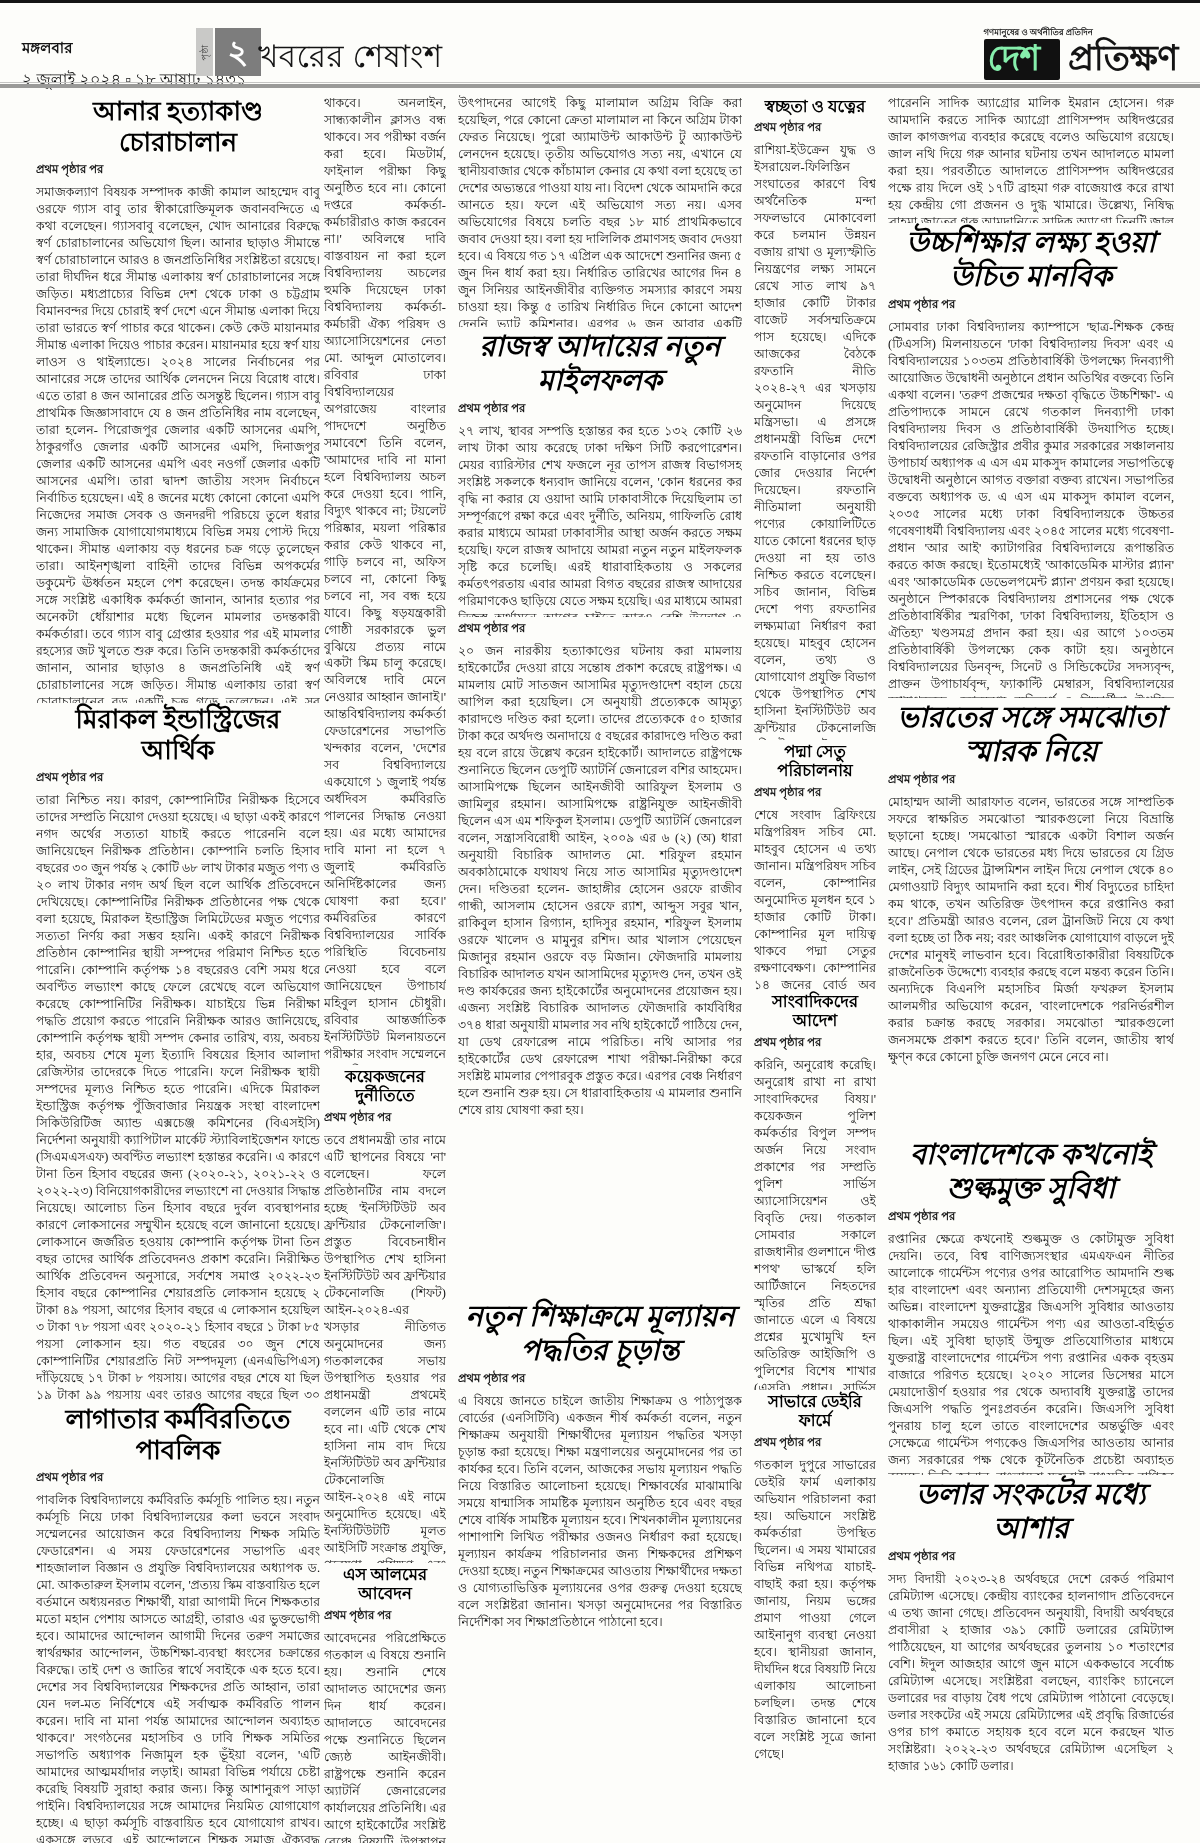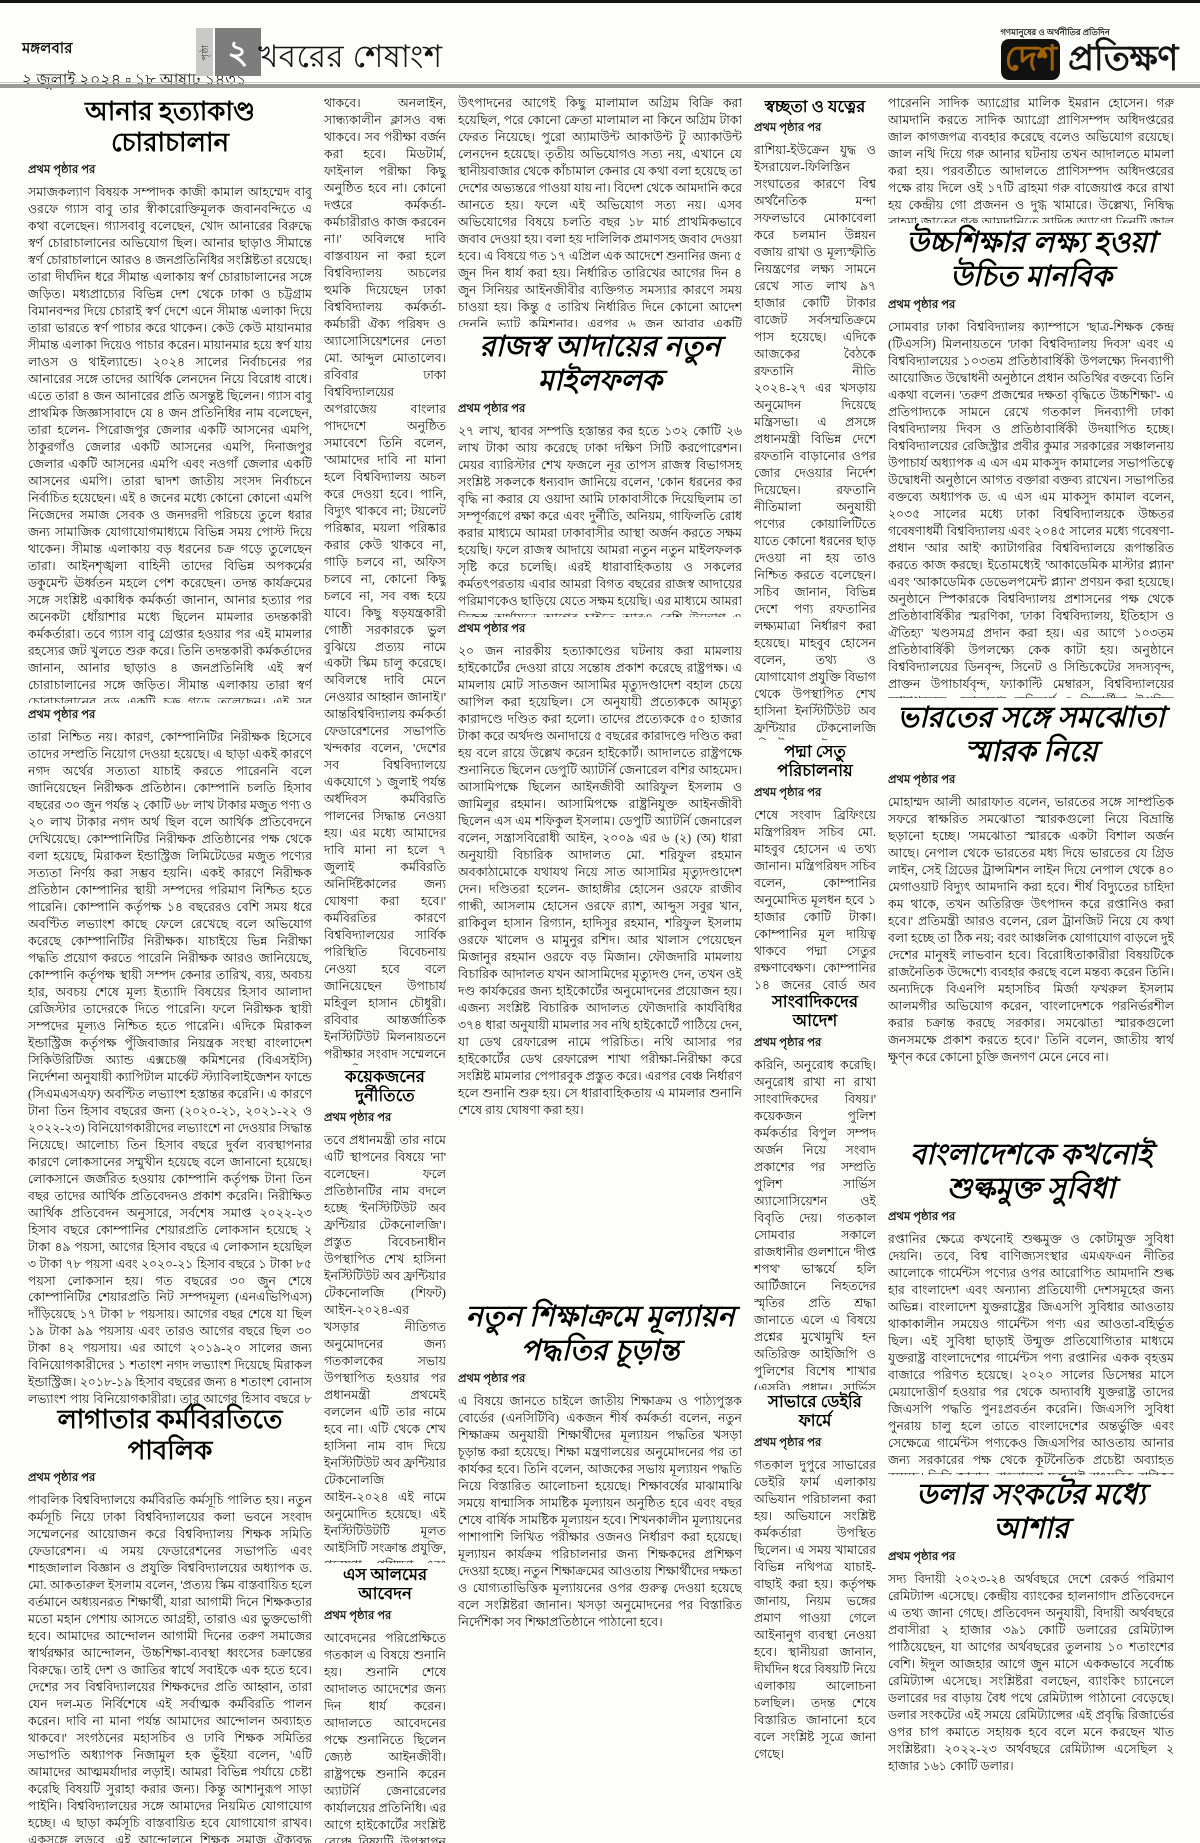--- a/index.html
+++ b/index.html
@@ -17,26 +17,26 @@
   .dateline{font-size:16px;margin-top:14px;white-space:nowrap;}
   .pagebadge{position:absolute;left:196px;top:2px;display:flex;height:48px;}
   .pagelabelbox{width:17px;background:#c9c9c7;display:flex;align-items:center;justify-content:center;}
   .pagelabel{writing-mode:vertical-rl;transform:rotate(180deg);font-size:9px;color:#333;letter-spacing:1px;}
   .pagenumbox{width:46px;background:#7d7d7d;display:flex;align-items:center;justify-content:center;margin-left:2px;}
   .pagenum{color:#fff;font-size:32px;font-weight:bold;line-height:1;}
   .sectiontitle{position:absolute;left:258px;top:6px;font-size:31px;font-weight:normal;letter-spacing:.5px;white-space:nowrap;}
   .logoblock{position:absolute;right:22px;top:0;}
   .tagline{font-size:8.5px;font-weight:bold;color:#222;margin-bottom:1px;}
   .papername{font-size:35px;font-weight:bold;line-height:1;white-space:nowrap;letter-spacing:-.5px;}
-  .papername .inv{background:#111;color:#a16207;padding:0 3px 2px 4px;border-radius:8px;}
+  .papername .inv{background:#111;color:#86efac;padding:0 20px 2px 4px;border-radius:2px;}
   .headrule{position:absolute;top:84px;left:0;width:100%;height:4px;background:#9a9a98;}
   .headrule:before{content:"";position:absolute;top:-2px;left:0;width:100%;height:1px;background:#c5c5c3;}
   
   .col{position:absolute;top:95px;height:1748px;overflow:hidden;}
-  #colA{left:28px;width:284px;}
+  #colA{left:36px;width:284px;}
   #colB{left:324px;width:122px;}
   #colC{left:458px;width:284px;}
   #colD{left:754px;width:122px;}
   #colE{left:888px;width:286px;}
   .art{overflow:hidden;padding-bottom:6px;}
   .art h2{margin:2px 0 0 0;text-align:center;font-weight:bold;color:#000;line-height:1.18;}
   .h-xl{font-size:26px;}
   .h-lg{font-size:29px;font-style:italic;}
   .h-sm{font-size:16.5px;}
   .cont{text-align:left;font-size:11.5px;font-weight:bold;margin:3px 0 4px 0;}
@@ -69,20 +69,21 @@
   </div>
   <div class="headrule"></div>
 
   <div id="colA" class="col">
     <section class="art" style="height:608px">
       <h2 class="h-xl">আনার হত্যাকাণ্ড চোরাচালান</h2>
       <div class="cont">প্রথম পৃষ্ঠার পর</div>
       <div class="body">সমাজকল্যাণ বিষয়ক সম্পাদক কাজী কামাল আহম্মেদ বাবু ওরফে গ্যাস বাবু তার স্বীকারোক্তিমূলক জবানবন্দিতে এ কথা বলেছেন। গ্যাসবাবু বলেছেন, খোদ আনারের বিরুদ্ধে স্বর্ণ চোরাচালানের অভিযোগ ছিল। আনার ছাড়াও সীমান্তে স্বর্ণ চোরাচালানে আরও ৪ জনপ্রতিনিধির সংশ্লিষ্টতা রয়েছে। তারা দীর্ঘদিন ধরে সীমান্ত এলাকায় স্বর্ণ চোরাচালানের সঙ্গে জড়িত। মধ্যপ্রাচ্যের বিভিন্ন দেশ থেকে ঢাকা ও চট্টগ্রাম বিমানবন্দর দিয়ে চোরাই স্বর্ণ দেশে এনে সীমান্ত এলাকা দিয়ে তারা ভারতে স্বর্ণ পাচার করে থাকেন। কেউ কেউ মায়ানমার সীমান্ত এলাকা দিয়েও পাচার করেন। মায়ানমার হয়ে স্বর্ণ যায় লাওস ও থাইল্যান্ডে। ২০২৪ সালের নির্বাচনের পর আনারের সঙ্গে তাদের আর্থিক লেনদেন নিয়ে বিরোধ বাধে। এতে তারা ৪ জন আনারের প্রতি অসন্তুষ্ট ছিলেন। গ্যাস বাবু প্রাথমিক জিজ্ঞাসাবাদে যে ৪ জন প্রতিনিধির নাম বলেছেন, তারা হলেন- পিরোজপুর জেলার একটি আসনের এমপি, ঠাকুরগাঁও জেলার একটি আসনের এমপি, দিনাজপুর জেলার একটি আসনের এমপি এবং নওগাঁ জেলার একটি আসনের এমপি। তারা দ্বাদশ জাতীয় সংসদ নির্বাচনে নির্বাচিত হয়েছেন। এই ৪ জনের মধ্যে কোনো কোনো এমপি নিজেদের সমাজ সেবক ও জনদরদী পরিচয়ে তুলে ধরার জন্য সামাজিক যোগাযোগমাধ্যমে বিভিন্ন সময় পোস্ট দিয়ে থাকেন। সীমান্ত এলাকায় বড় ধরনের চক্র গড়ে তুলেছেন তারা। আইনশৃঙ্খলা বাহিনী তাদের বিভিন্ন অপকর্মের ডকুমেন্ট ঊর্ধ্বতন মহলে পেশ করেছেন। তদন্ত কার্যক্রমের সঙ্গে সংশ্লিষ্ট একাধিক কর্মকর্তা জানান, আনার হত্যার পর অনেকটা ধোঁয়াশার মধ্যে ছিলেন মামলার তদন্তকারী কর্মকর্তারা। তবে গ্যাস বাবু গ্রেপ্তার হওয়ার পর এই মামলার রহস্যের জট খুলতে শুরু করে। তিনি তদন্তকারী কর্মকর্তাদের জানান, আনার ছাড়াও ৪ জনপ্রতিনিধি এই স্বর্ণ চোরাচালানের সঙ্গে জড়িত। সীমান্ত এলাকায় তারা স্বর্ণ চোরাচালানের বড় একটি চক্র গড়ে তুলেছেন। এই সব জনপ্রতিনিধি জেলাতে অবস্থান করাকালীন সীমান্ত এলাকাগুলোতে যান। সেখানে গণ-সংযোগের কথা বলে তাদের যে প্রাইভেট বাহিনী রয়েছে, তাদের সঙ্গে চোরাচালানের লেনদেনের হিসাব করে থাকেন। সূত্র জানায়, অনেকটা কাট-আউট পদ্ধতিতে তারা এই চোরাকারবারে লিপ্ত আছেন। একজনের হাত দিয়ে অন্যজনের হাতে স্বর্ণ প্রদান ও টাকা লেনদেন করে থাকেন তারা। যারা সীমান্ত এলাকায় চোরাই স্বর্ণ নিয়ে ধরা পড়েছেন, তারা আইনশৃঙ্খলা বাহিনীর হাতে ধরা পড়ার পর এইসব গডফাদারের নাম বলে দেওয়ায় এদের নাম জানতে পেরেছে আইনশৃঙ্খলা বাহিনী। তবে তারা ভিআইপি হওয়ায় ছাড় পেয়েছেন। এই স্বর্ণ চোরাকারবারি করে এই ৪ সংসদ সদস্য বিপুল পরিমাণের অবৈধ সম্পদ গড়ে তুলেছেন। সূত্র জানায়, গ্যাস বাবু প্রাথমিক জিজ্ঞাসাবাদে বলেছেন, এই চক্রটি শুধু স্বর্ণ চোরাচালানই নয়, হুন্ডি ব্যবসার সঙ্গেও জড়িত। এতে সীমান্তের ওপারে বড় চক্র গড়ে উঠেছে। এই কারণে এই ৪ জনপ্রতিনিধির ভারতে ঘন ঘন যাতায়াত আছে। কেউ মাসে দুইবারও ভারতে গেছেন। এই কারবারে প্রত্যেক মাসে তারা ৫ থেকে ৬ কোটি টাকা অবৈধ পন্থায় আয় করে থাকেন। সূত্র জানায়, এই চার সংসদ সদস্যের সঙ্গে আনারের ঘনিষ্ঠতা ছিল। চোরাচালানে কোনো সমস্যা হলে তারা আনারের সঙ্গে যোগাযোগ রক্ষা করতেন। সূত্র জানায়, সীমান্তে স্বর্ণ পাচারের যে সব রুট রয়েছে, তার মধ্যে দক্ষিণ-পশ্চিমাঞ্চলের কয়েকটি জেলা রয়েছে। এগুলোর সীমান্ত এলাকায় লোকজনের যাতায়াত বেশি হওয়ার কারণে স্বর্ণ পাচার বেশি হয়ে থাকে। সেই সুযোগকে কাজে লাগাচ্ছেন এই ৪ জনপ্রতিনিধি। এরা মাফিয়া জগতে হোয়াইট গোল্ড ক্রিমিনাল নামে পরিচিত। আনার হত্যার ঘটনায় ৭ জনকে গ্রেপ্তার করা হয়। এর মধ্যে গত ৬ জুন রাতে ঝিনাইদহ শহরের আদর্শপাড়া থেকে ঝিনাইদহ জেলা আওয়ামী লীগের ত্রাণ ও সমাজকল্যাণ সম্পাদক কাজী কামাল আহম্মেদ বাবু ওরফে গ্যাস বাবুকে আটক করে ডিএমপির ডিবি পুলিশের একটি দল। ৯ জুন তাকে সাত দিনের রিমান্ডের আদেশ দেন আদালত। গতকাল আদালতে স্বেচ্ছায় স্বীকারোক্তিমূলক জবানবন্দি দেন বাবু। তিনি পুলিশকে সব তথ্য বিস্তারিতভাবে দিয়েছেন।</div>
     </section>
     <section class="art" style="height:700px">
+      <h2 class="h-xl">মিরাকল ইন্ডাস্ট্রিজের আর্থিক</h2>
       <div class="cont">প্রথম পৃষ্ঠার পর</div>
       <div class="body">তারা নিশ্চিত নয়। কারণ, কোম্পানিটির নিরীক্ষক হিসেবে তাদের সম্প্রতি নিয়োগ দেওয়া হয়েছে। এ ছাড়া একই কারণে নগদ অর্থের সত্যতা যাচাই করতে পারেননি বলে জানিয়েছেন নিরীক্ষক প্রতিষ্ঠান। কোম্পানি চলতি হিসাব বছরের ৩০ জুন পর্যন্ত ২ কোটি ৬৮ লাখ টাকার মজুত পণ্য ও ২০ লাখ টাকার নগদ অর্থ ছিল বলে আর্থিক প্রতিবেদনে দেখিয়েছে। কোম্পানিটির নিরীক্ষক প্রতিষ্ঠানের পক্ষ থেকে বলা হয়েছে, মিরাকল ইন্ডাস্ট্রিজ লিমিটেডের মজুত পণ্যের সত্যতা নির্ণয় করা সম্ভব হয়নি। একই কারণে নিরীক্ষক প্রতিষ্ঠান কোম্পানির স্থায়ী সম্পদের পরিমাণ নিশ্চিত হতে পারেনি। কোম্পানি কর্তৃপক্ষ ১৪ বছরেরও বেশি সময় ধরে অবণ্টিত লভ্যাংশ কাছে ফেলে রেখেছে বলে অভিযোগ করেছে কোম্পানিটির নিরীক্ষক। যাচাইয়ে ভিন্ন নিরীক্ষা পদ্ধতি প্রয়োগ করতে পারেনি নিরীক্ষক আরও জানিয়েছে, কোম্পানি কর্তৃপক্ষ স্থায়ী সম্পদ কেনার তারিখ, ব্যয়, অবচয় হার, অবচয় শেষে মূল্য ইত্যাদি বিষয়ের হিসাব আলাদা রেজিস্টার তাদেরকে দিতে পারেনি। ফলে নিরীক্ষক স্থায়ী সম্পদের মূল্যও নিশ্চিত হতে পারেনি। এদিকে মিরাকল ইন্ডাস্ট্রিজ কর্তৃপক্ষ পুঁজিবাজার নিয়ন্ত্রক সংস্থা বাংলাদেশ সিকিউরিটিজ অ্যান্ড এক্সচেঞ্জ কমিশনের (বিএসইসি) নির্দেশনা অনুযায়ী ক্যাপিটাল মার্কেট স্ট্যাবিলাইজেশন ফান্ডে (সিএমএসএফ) অবণ্টিত লভ্যাংশ হস্তান্তর করেনি। এ কারণে টানা তিন হিসাব বছরের জন্য (২০২০-২১, ২০২১-২২ ও ২০২২-২৩) বিনিয়োগকারীদের লভ্যাংশে না দেওয়ার সিদ্ধান্ত নিয়েছে। আলোচ্য তিন হিসাব বছরে দুর্বল ব্যবস্থাপনার কারণে লোকসানের সম্মুখীন হয়েছে বলে জানানো হয়েছে। লোকসানে জর্জরিত হওয়ায় কোম্পানি কর্তৃপক্ষ টানা তিন বছর তাদের আর্থিক প্রতিবেদনও প্রকাশ করেনি। নিরীক্ষিত আর্থিক প্রতিবেদন অনুসারে, সর্বশেষ সমাপ্ত ২০২২-২৩ হিসাব বছরে কোম্পানির শেয়ারপ্রতি লোকসান হয়েছে ২ টাকা ৪৯ পয়সা, আগের হিসাব বছরে এ লোকসান হয়েছিল ৩ টাকা ৭৮ পয়সা এবং ২০২০-২১ হিসাব বছরে ১ টাকা ৮৫ পয়সা লোকসান হয়। গত বছরের ৩০ জুন শেষে কোম্পানিটির শেয়ারপ্রতি নিট সম্পদমূল্য (এনএভিপিএস) দাঁড়িয়েছে ১৭ টাকা ৮ পয়সায়। আগের বছর শেষে যা ছিল ১৯ টাকা ৯৯ পয়সায় এবং তারও আগের বছরে ছিল ৩০ টাকা ৪২ পয়সায়। এর আগে ২০১৯-২০ সালের জন্য বিনিয়োগকারীদের ১ শতাংশ নগদ লভ্যাংশ দিয়েছে মিরাকল ইন্ডাস্ট্রিজ। ২০১৮-১৯ হিসাব বছরের জন্য ৪ শতাংশ বোনাস লভ্যাংশ পায় বিনিয়োগকারীরা। তার আগের হিসাব বছরে ৮ শতাংশ বোনাস লভ্যাংশ দিয়েছিল কোম্পানি। ২০০০ সালে পুঁজিবাজারে তালিকাভুক্ত কোম্পানিটির অনুমোদিত মূলধন ৫০ কোটি টাকা। এবং পরিশোধিত মূলধন ৩৫ কোটি ২১ লাখ ৮০ হাজার টাকা। রিজার্ভে রয়েছে ৭৭ কোটি ২২ লাখ টাকা। কোম্পানিটির মোট শেয়ারের সংখ্যা ৩ কোটি ৫২ লাখ ১৮ হাজার ৫৭টি। মোট শেয়ারের ৩০ শতাংশ উদ্যোক্তাদের ও বাকি ৭০ শতাংশ সাধারণ বিনিয়োগকারীদের হাতে রয়েছে। গতকাল মিরাকল ইন্ডাস্ট্রিজ শেয়ার সর্বনিম্ন ২৭ টাকা ৬০ পয়সা থেকে পয়সার মধ্যে ওঠানামা করেছে।</div>
     </section>
     <section class="art" style="height:440px">
       <h2 class="h-xl">লাগাতার কর্মবিরতিতে পাবলিক</h2>
       <div class="cont">প্রথম পৃষ্ঠার পর</div>
       <div class="body">পাবলিক বিশ্ববিদ্যালয়ে কর্মবিরতি কর্মসূচি পালিত হয়। নতুন কর্মসূচি নিয়ে ঢাকা বিশ্ববিদ্যালয়ের কলা ভবনে সংবাদ সম্মেলনের আয়োজন করে বিশ্ববিদ্যালয় শিক্ষক সমিতি ফেডারেশন। এ সময় ফেডারেশনের সভাপতি এবং শাহজালাল বিজ্ঞান ও প্রযুক্তি বিশ্ববিদ্যালয়ের অধ্যাপক ড. মো. আকতারুল ইসলাম বলেন, 'প্রত্যয় স্কিম বাস্তবায়িত হলে বর্তমানে অধ্যয়নরত শিক্ষার্থী, যারা আগামী দিনে শিক্ষকতার মতো মহান পেশায় আসতে আগ্রহী, তারাও এর ভুক্তভোগী হবে। আমাদের আন্দোলন আগামী দিনের তরুণ সমাজের স্বার্থরক্ষার আন্দোলন, উচ্চশিক্ষা-ব্যবস্থা ধ্বংসের চক্রান্তের বিরুদ্ধে। তাই দেশ ও জাতির স্বার্থে সবাইকে এক হতে হবে। দেশের সব বিশ্ববিদ্যালয়ের শিক্ষকদের প্রতি আহ্বান, তারা যেন দল-মত নির্বিশেষে এই সর্বাত্মক কর্মবিরতি পালন করেন। দাবি না মানা পর্যন্ত আমাদের আন্দোলন অব্যাহত থাকবে।' সংগঠনের মহাসচিব ও ঢাবি শিক্ষক সমিতির সভাপতি অধ্যাপক নিজামুল হক ভূঁইয়া বলেন, 'এটি আমাদের আত্মমর্যাদার লড়াই। আমরা বিভিন্ন পর্যায়ে চেষ্টা করেছি বিষয়টি সুরাহা করার জন্য। কিন্তু আশানুরূপ সাড়া পাইনি। বিশ্ববিদ্যালয়ের সঙ্গে আমাদের নিয়মিত যোগাযোগ হচ্ছে। এ ছাড়া কর্মসূচি বাস্তবায়িত হবে যোগাযোগ রাখব। একসঙ্গে লড়বে, এই আন্দোলনে শিক্ষক সমাজ ঐক্যবদ্ধ রয়েছে। আমাদের দাবি যৌক্তিক বলে আমরা মনে করি। শিক্ষকদের মর্যাদার এই লড়াইয়ে দেশের সব পাবলিক বিশ্ববিদ্যালয়ের শিক্ষক সমাজ একাত্মতা প্রকাশ করেছেন। প্রত্যয় স্কিম প্রত্যাহার না করা পর্যন্ত ক্লাস-পরীক্ষাসহ সব ধরনের একাডেমিক কার্যক্রম বন্ধ থাকবে। শ্রেণ কার্যক্রমে ফিরতে চাই, তবে দাবি আদায়ের আগে নয়।'</div>
     </section>
   </div>
 

